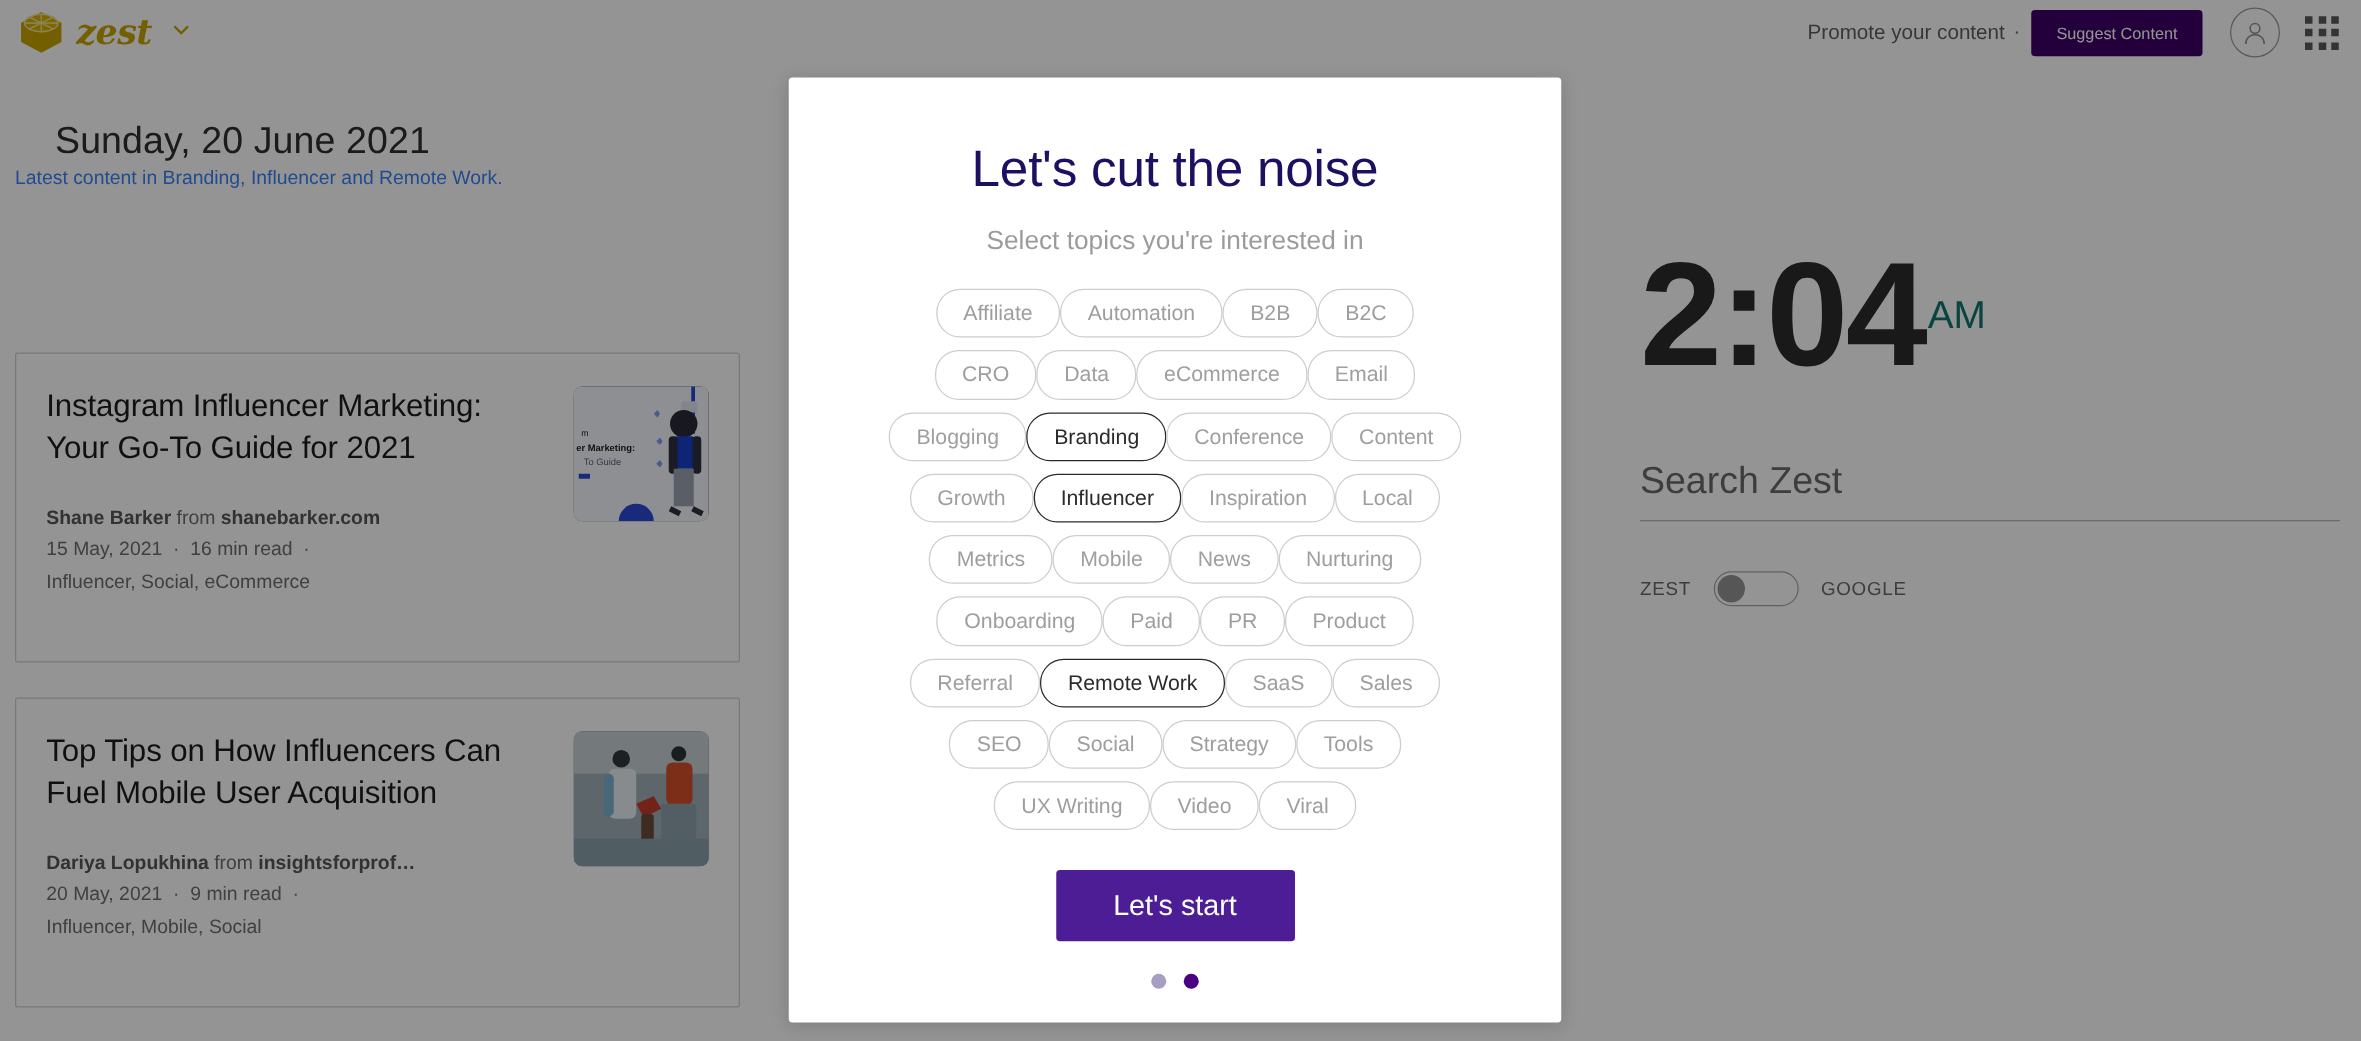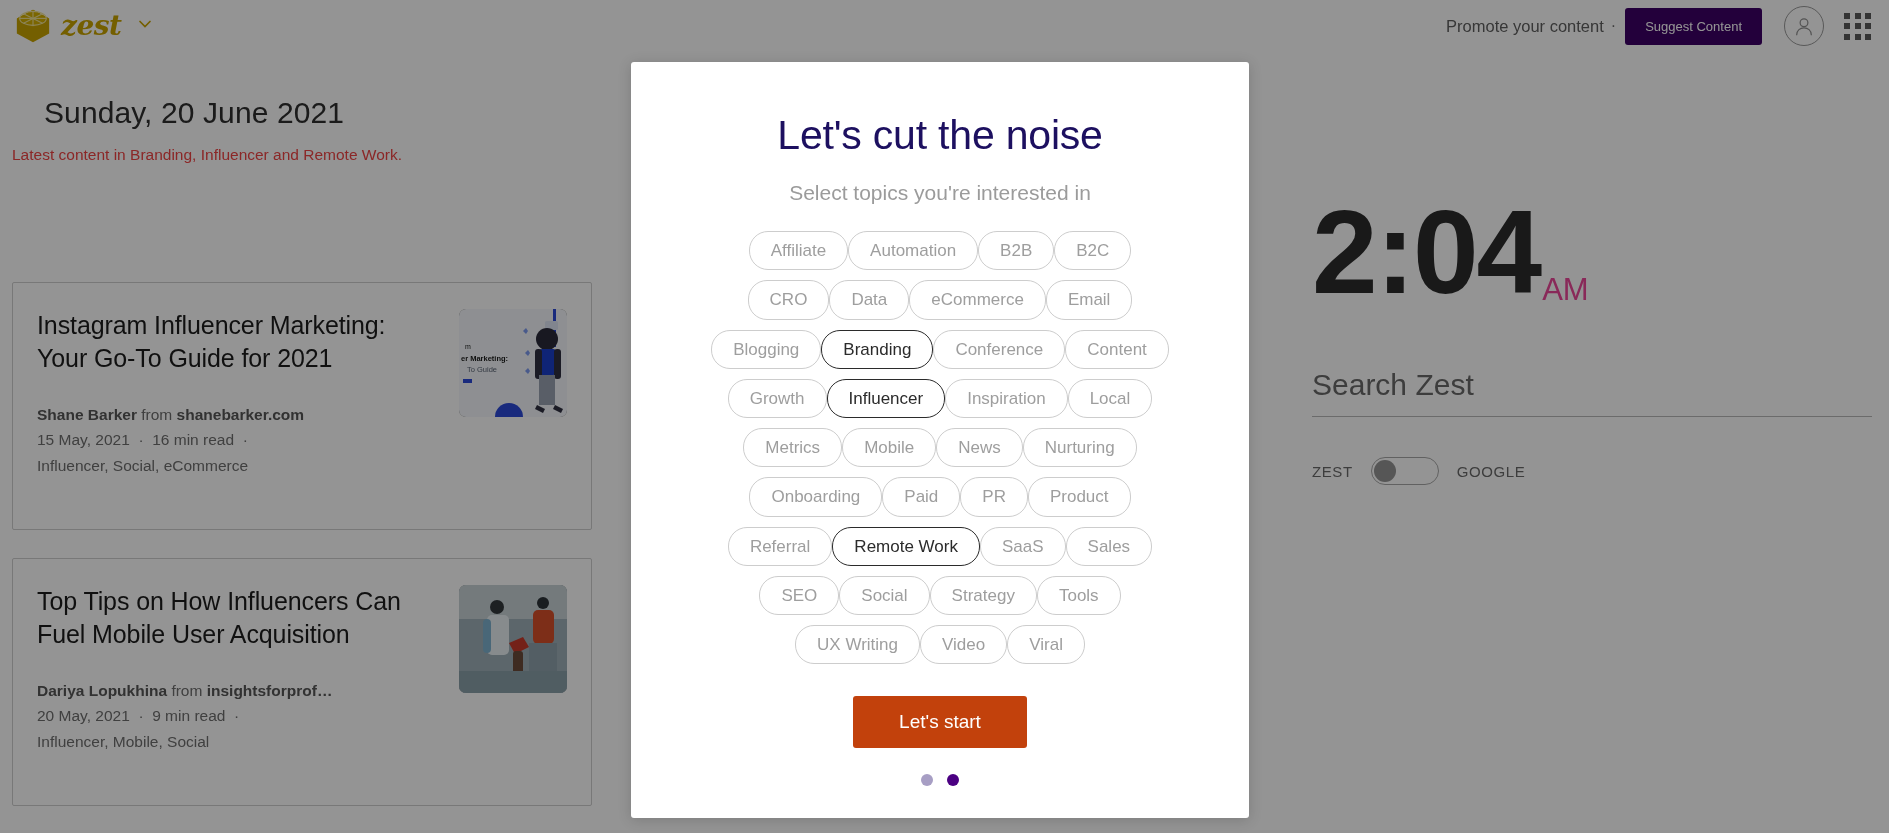--- a/index.html
+++ b/index.html
@@ -85,22 +85,22 @@
   .left-col {
     position: absolute; left: 12px; top: 96px;
     width: 600px;
   }
   .date-title {
     font-size: 30px; color: #2f2f2f; font-weight: 400;
     letter-spacing: 0.1px;
     margin-left: 32px;
   }
   .date-sub {
-    margin-top: 16px;
-    font-size: 15.5px; color: #ef4444;
+    margin-top: 4px;
+    font-size: 15.5px; color: #3b82f6;
   }
   .manage-row { margin-top: 28px; font-size: 16px; color: #3f3f3f; }
   .manage-count { font-size: 14px; color: #5a5a5a; }
 
   
   .cards {
     position: absolute; left: 12px; top: 282px;
     width: 1270px;
     display: grid;
     grid-template-columns: 580px 580px;
@@ -132,29 +132,29 @@
     background: #737373;
   }
   .card-thumb svg { display: block; width: 108px; height: 108px; }
 
   
   .right-col {
     position: absolute; left: 1312px; top: 196px;
     width: 560px;
   }
   .clock {
-    display: flex; align-items: flex-end;
+    display: flex; align-items: center;
   }
   .clock-time {
     font-size: 118px; line-height: 0.95;
     color: #2c2c2c; font-weight: 700;
     letter-spacing: -2px;
   }
   .clock-ampm {
-    font-size: 31px; color: #ec4899; font-weight: 400;
+    font-size: 31px; color: #0f766e; font-weight: 400;
     margin-left: 2px;
   }
   .search-wrap { margin-top: 60px; }
   .search-input {
     width: 100%; border: none; outline: none;
     background: transparent;
     font-family: "Liberation Sans", sans-serif;
     font-size: 30px; color: #5f5f5f;
     padding: 0 0 14px 0;
   }
@@ -220,23 +220,23 @@
     white-space: nowrap;
     font-family: "Liberation Sans", sans-serif;
     line-height: 1.25;
   }
   .chip.selected {
     border-color: #2b2b2b;
     color: #2b2b2b;
   }
   .start-btn {
     margin-top: 32px;
-    background: #c2410c;
+    background: #4c1d95;
     color: #ffffff;
-    font-size: 19px;
+    font-size: 23px;
     border: none; border-radius: 3px;
     padding: 15px 46px;
     cursor: pointer;
     font-family: "Liberation Sans", sans-serif;
   }
   .dots {
     margin-top: 26px;
     display: flex; gap: 14px; align-items: center;
   }
   .dot { width: 12px; height: 12px; border-radius: 50%; background: #a79ec4; cursor: pointer; }

